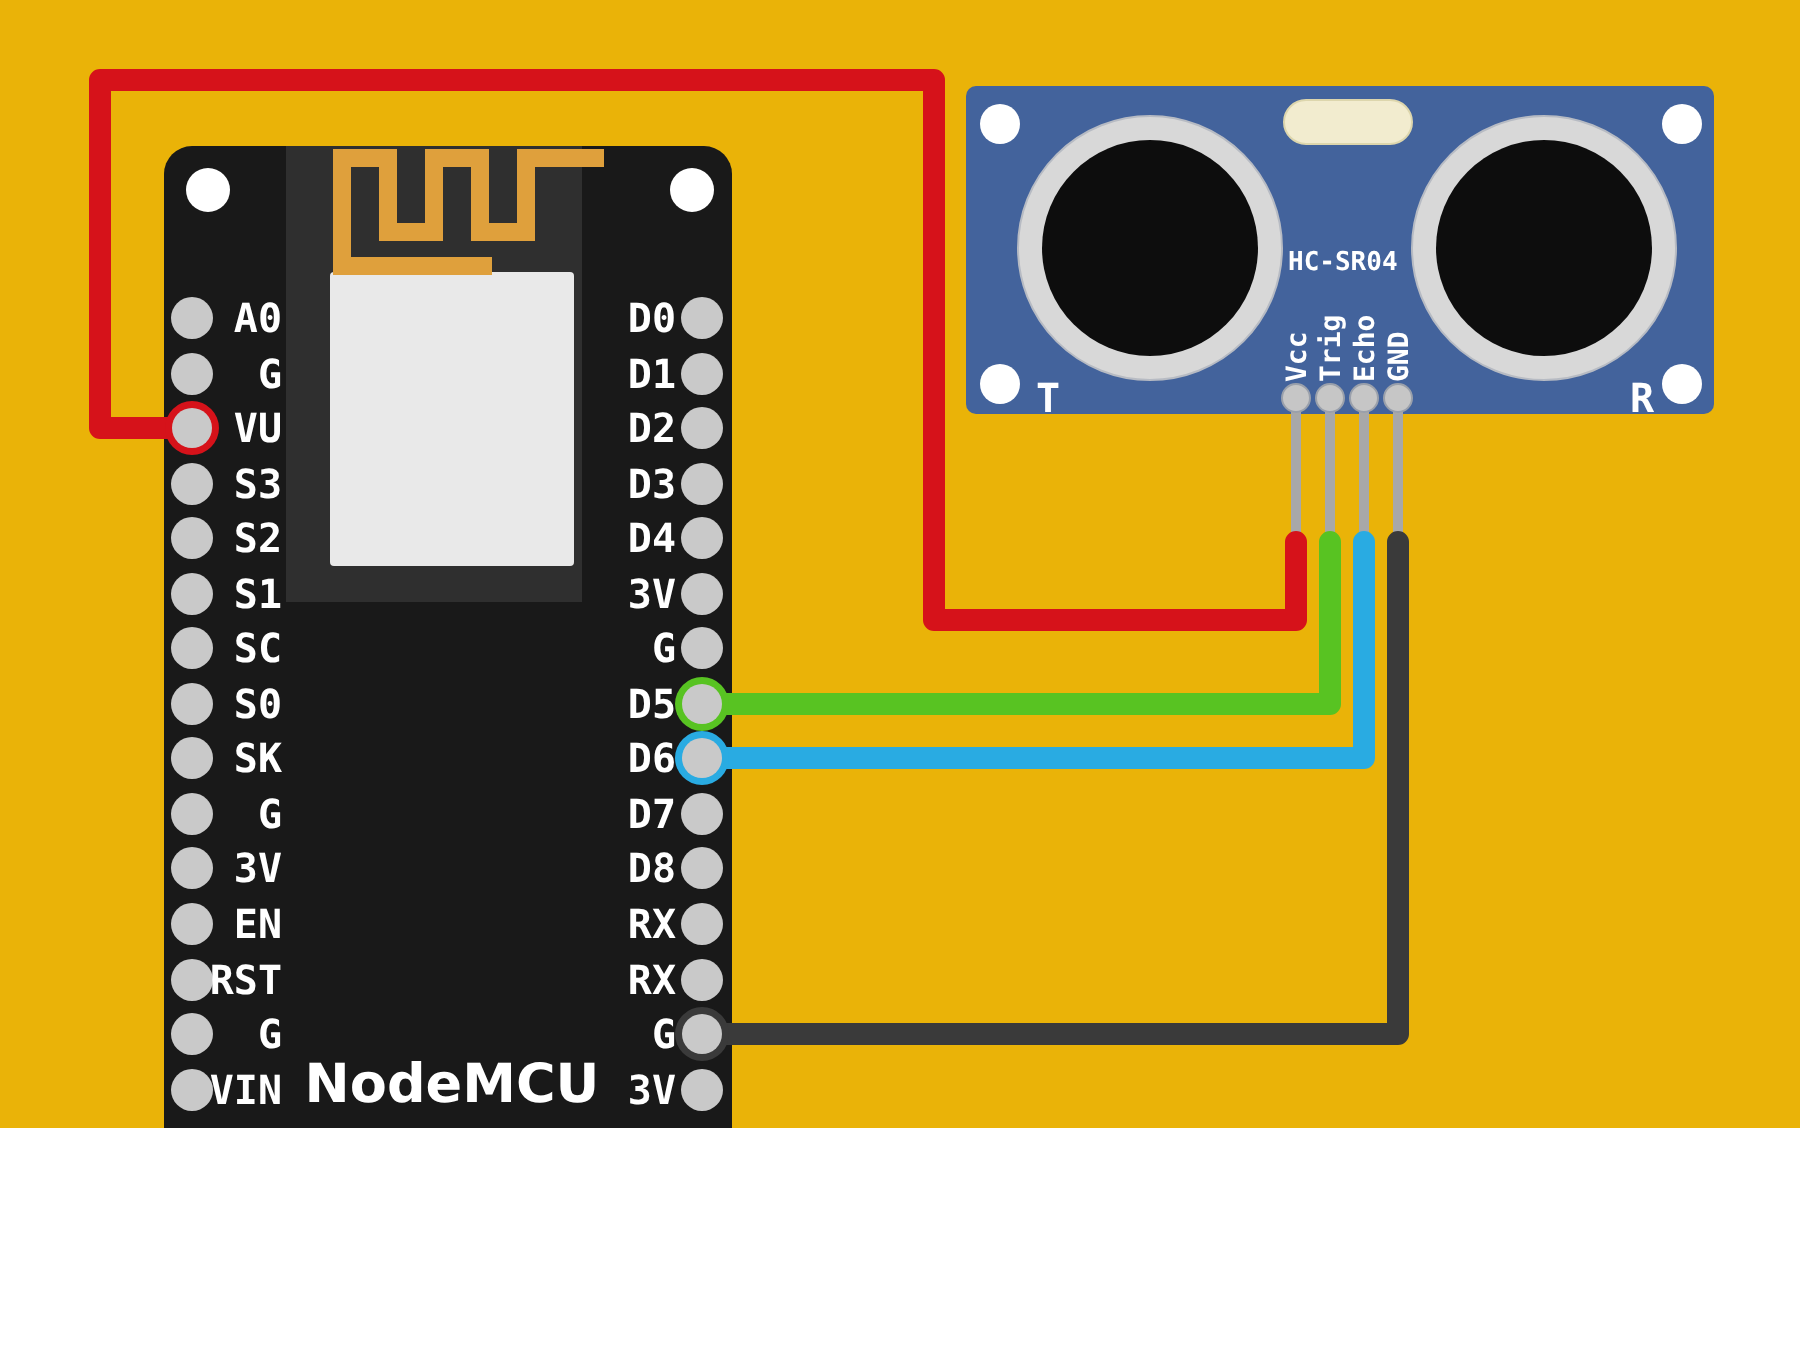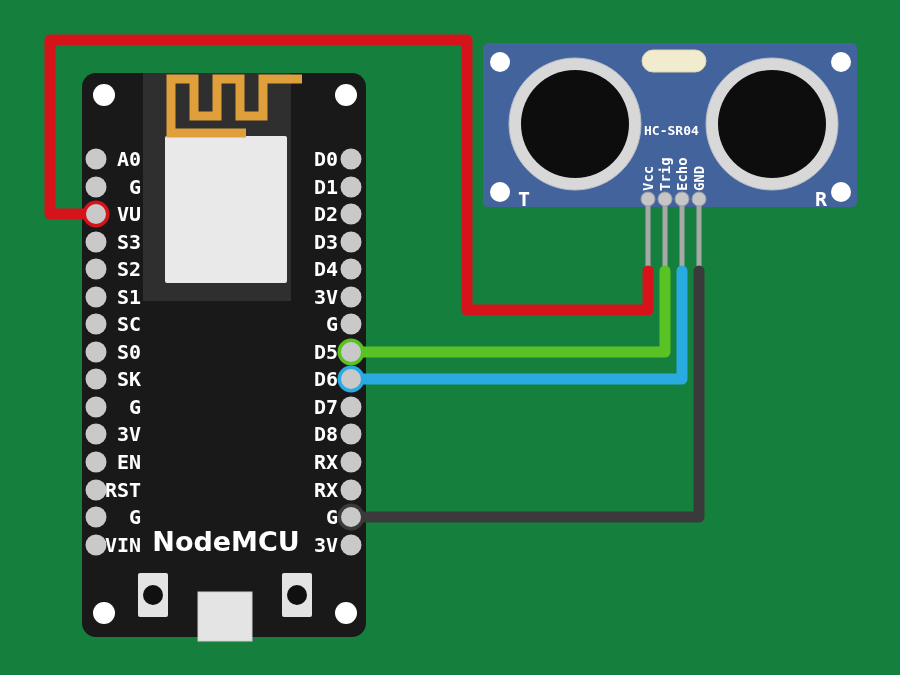--- a/index.html
+++ b/index.html
@@ -1,16 +1,16 @@
 <!DOCTYPE html>
 <html><head>
 <meta charset="utf-8">
 <style>
   html,body{margin:0;padding:0;background:#ffffff;}
-  .stage{width:900px;height:675px;position:relative;background:#15803d;}
+  .stage{width:900px;height:564px;position:relative;background:#eab308;}
   svg{display:block;}
   text{user-select:none;}
   .pin{fill:#c9c9c9;}
   .spin{fill:#c6c6c6;stroke:#9aa0ab;stroke-width:1;}
   .hole{fill:#ffffff;}
   .pin-label{font-family:"DejaVu Sans Mono",monospace;font-weight:bold;font-size:20px;fill:#ffffff;}
   .sensor-pin-label{font-family:"DejaVu Sans Mono",monospace;font-weight:bold;font-size:14px;fill:#ffffff;}
   .sensor-tr-label{font-family:"DejaVu Sans Mono",monospace;font-weight:bold;font-size:20px;fill:#ffffff;}
   .sensor-title{font-family:"DejaVu Sans Mono",monospace;font-weight:bold;font-size:13px;fill:#ffffff;}
   .board-title{font-family:"DejaVu Sans",sans-serif;font-weight:bold;font-size:27px;fill:#ffffff;}

